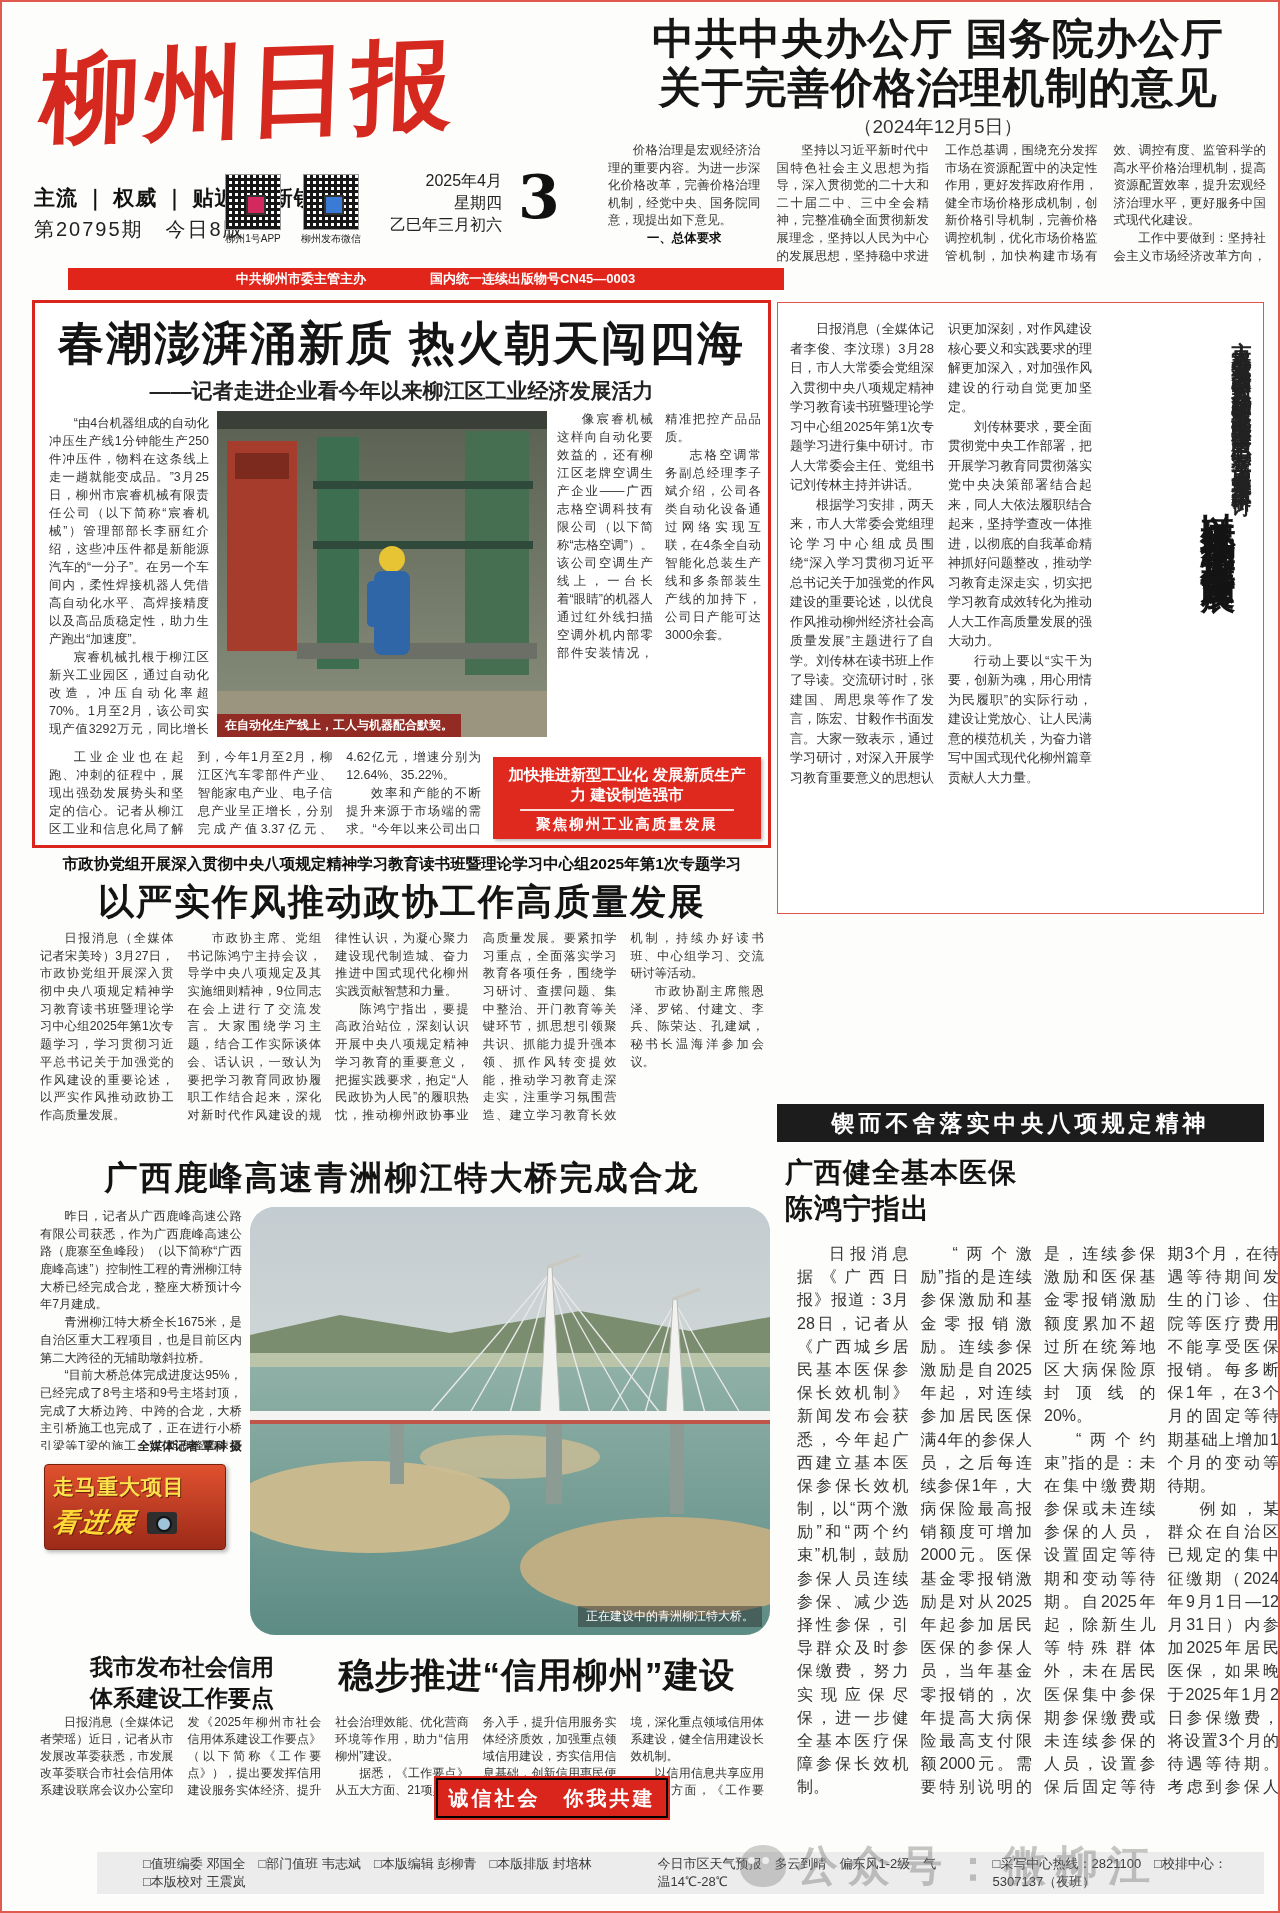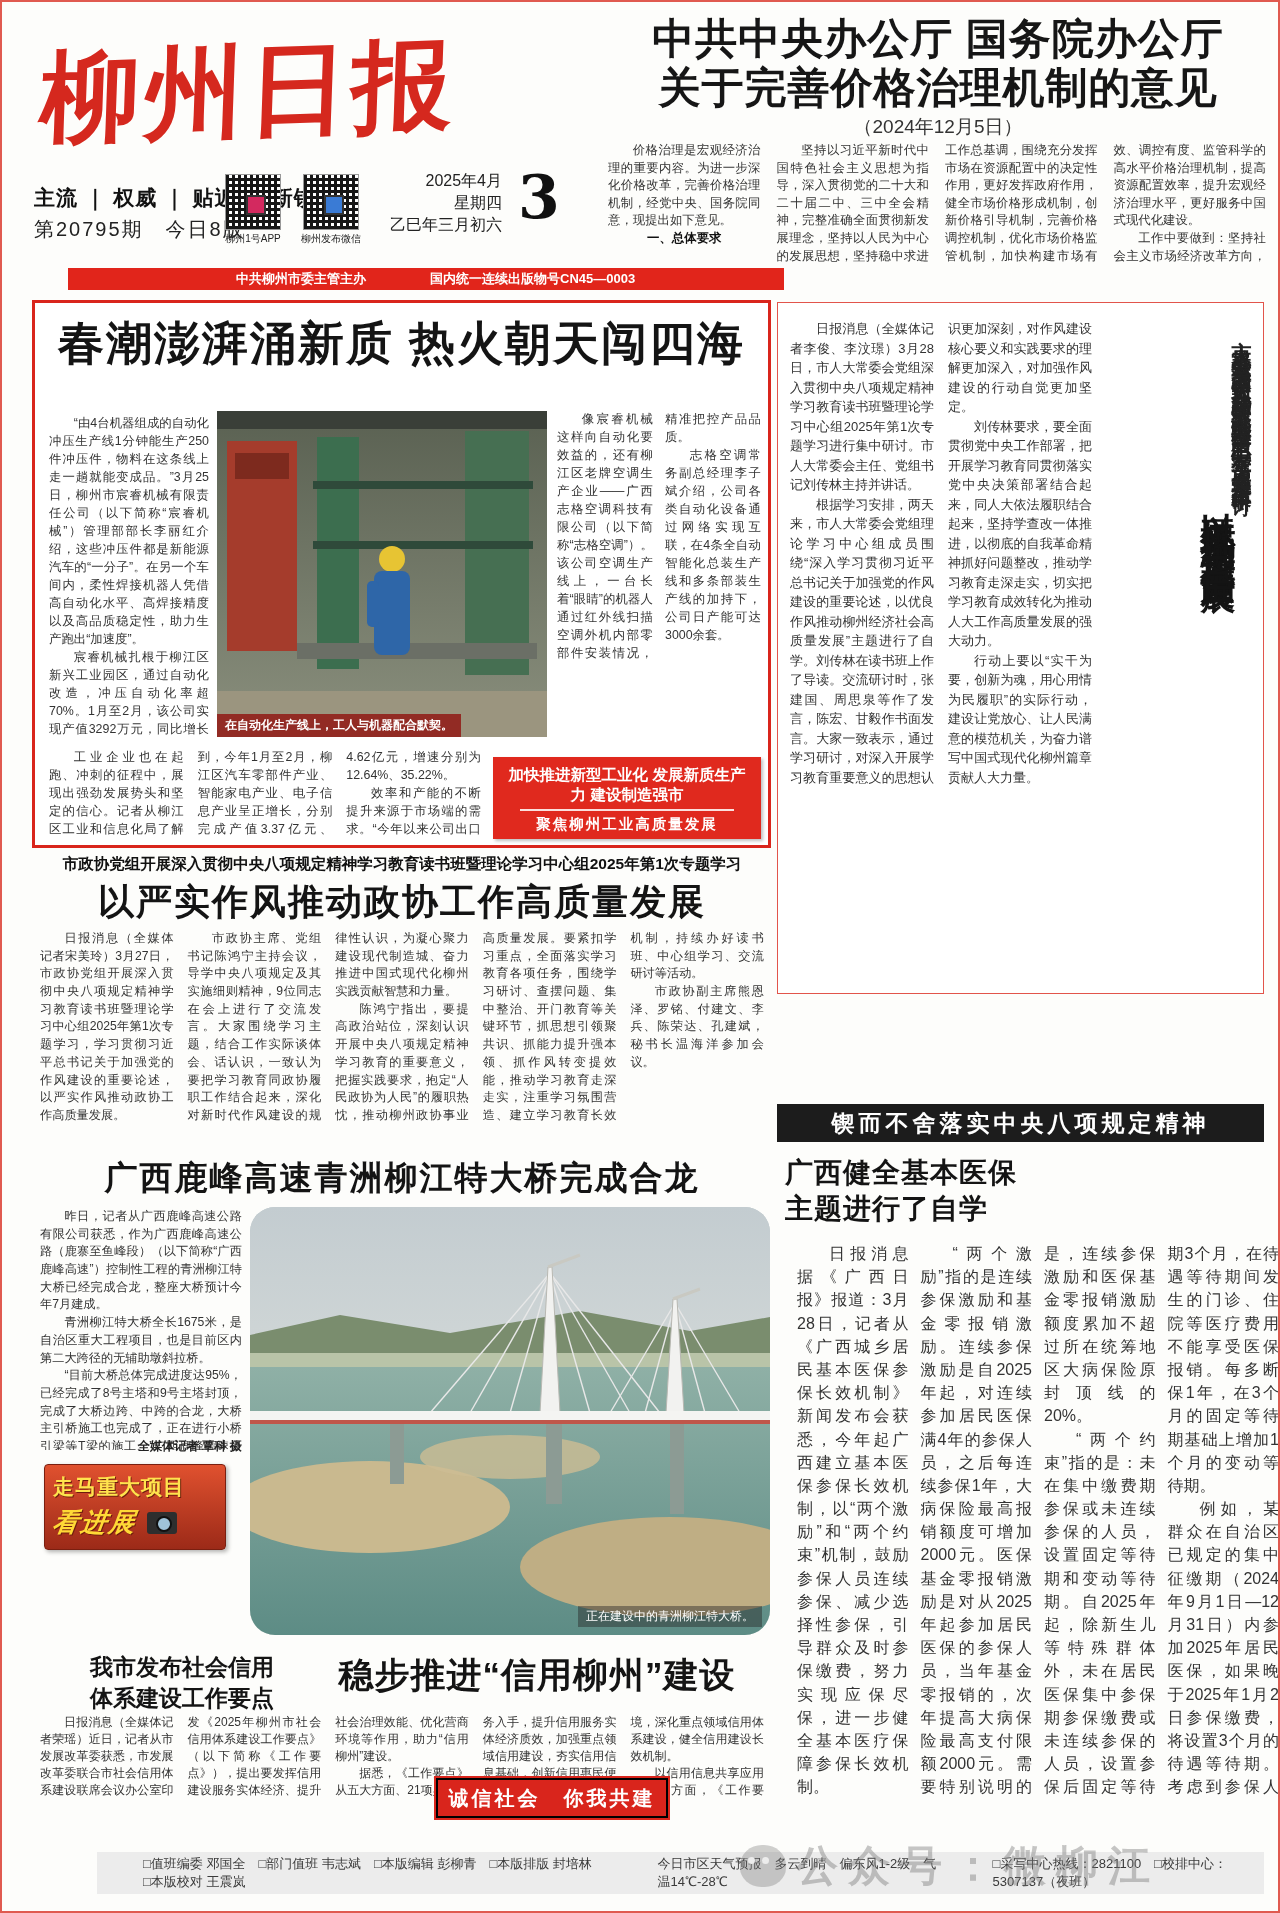--- a/index.html
+++ b/index.html
@@ -59,21 +59,21 @@
 
   
   .cppcc-kicker { position:absolute; left:30px; top:852px; width:740px; text-align:center;
       font-size:15.5px; font-weight:bold; color:#111; }
   .cppcc-headline { position:absolute; left:30px; top:876px; width:740px; text-align:center;
       font-size:36px; font-weight:900; color:#141414; letter-spacing:2px; }
   .cppcc-body { position:absolute; left:38px; top:928px; width:724px; height:212px;
       column-count:5; column-gap:14px; font-size:12.2px; line-height:1.45; text-align:justify; color:#333; overflow:hidden; }
 
   
-  .npc-article { position:absolute; left:775px; top:300px; width:487px; height:692px; border:1px solid #e2544b; background:#fff; }
+  .npc-article { position:absolute; left:775px; top:300px; width:487px; height:612px; border:1px solid #e2544b; background:#fff; }
   .npc-body { position:absolute; left:12px; top:16px; width:302px; height:756px;
       column-count:2; column-gap:14px; font-size:13px; line-height:1.5; text-align:justify; color:#333; overflow:hidden; }
   .npc-vert { position:absolute; right:8px; top:22px; height:744px; writing-mode:vertical-rl; display:flex; }
   .npc-kicker { font-size:20px; font-weight:bold; color:#222; letter-spacing:3px; line-height:1.35; }
   .npc-vheadline { font-size:35px; font-weight:900; color:#141414; letter-spacing:4px; margin-left:16px; margin-right:14px; }
 
   .slogan-banner { position:absolute; left:775px; top:1102px; width:487px; height:38px; background:#1c1c1c;
       color:#fff; font-size:23px; font-weight:900; letter-spacing:4px; display:flex; align-items:center; justify-content:center; }
 
   
@@ -161,20 +161,21 @@
   <div class="policy-date">（2024年12月5日）</div>
   <div class="policy-body pbody">
       <p>价格治理是宏观经济治理的重要内容。为进一步深化价格改革，完善价格治理机制，经党中央、国务院同意，现提出如下意见。</p>
       <p>一、总体要求</p>
       <p>坚持以习近平新时代中国特色社会主义思想为指导，深入贯彻党的二十大和二十届二中、三中全会精神，完整准确全面贯彻新发展理念，坚持以人民为中心的发展思想，坚持稳中求进工作总基调，围绕充分发挥市场在资源配置中的决定性作用，更好发挥政府作用，健全市场价格形成机制，创新价格引导机制，完善价格调控机制，优化市场价格监管机制，加快构建市场有效、调控有度、监管科学的高水平价格治理机制，提高资源配置效率，提升宏观经济治理水平，更好服务中国式现代化建设。</p>
       <p>工作中要做到：坚持社会主义市场经济改革方向，能由市场形成价格的都交给市场，促进先进优质生产要素高效顺畅流动，有效服务全国统一大市场建设。坚持系统观念，统筹国内国际两个市场两种资源，（下转二版）</p>
     </div>
 
   <div class="main-frame">
     <div class="main-headline">春潮澎湃涌新质  热火朝天闯四海</div>
+    <div class="main-subhead">——记者走进企业看今年以来柳江区工业经济发展活力</div>
     <div class="ma-col-left pbody">
         <p>“由4台机器组成的自动化冲压生产线1分钟能生产250件冲压件，物料在这条线上走一趟就能变成品。”3月25日，柳州市宸睿机械有限责任公司（以下简称“宸睿机械”）管理部部长李丽红介绍，这些冲压件都是新能源汽车的“一分子”。在另一个车间内，柔性焊接机器人凭借高自动化水平、高焊接精度以及高品质稳定性，助力生产跑出“加速度”。</p>
         <p>宸睿机械扎根于柳江区新兴工业园区，通过自动化改造，冲压自动化率超70%。1月至2月，该公司实现产值3292万元，同比增长29.56%。</p>
       </div>
 
     <div class="ma-photo">
       <svg width="330" height="326" viewBox="0 0 330 326">
         <defs>
           <linearGradient id="fbg" x1="0" y1="0" x2="0" y2="1">
             <stop offset="0" stop-color="#5a6152"></stop>
@@ -294,21 +295,21 @@
       <rect x="0" y="213" width="520" height="4" fill="#c0564a"></rect>
       <rect x="140" y="217" width="14" height="60" fill="#8c9b94"></rect>
       <rect x="296" y="217" width="16" height="80" fill="#8c9b94"></rect>
       <rect x="420" y="217" width="14" height="90" fill="#8c9b94"></rect>
     </svg>
     <div class="bridge-caption">正在建设中的青洲柳江特大桥。</div>
   </div>
 
   <div class="medical-headline">
     <div>广西健全基本医保</div>
-    <div>主题进行了自学</div>
+    <div>陈鸿宁指出</div>
   </div>
   <div class="medical-body pbody">
       <p>日报消息 据《广西日报》报道：3月28日，记者从《广西城乡居民基本医保参保长效机制》新闻发布会获悉，今年起广西建立基本医保参保长效机制，以“两个激励”和“两个约束”机制，鼓励参保人员连续参保、减少选择性参保，引导群众及时参保缴费，努力实现应保尽保，进一步健全基本医疗保障参保长效机制。</p>
       <p>“两个激励”指的是连续参保激励和基金零报销激励。连续参保激励是自2025年起，对连续参加居民医保满4年的参保人员，之后每连续参保1年，大病保险最高报销额度可增加2000元。医保基金零报销激励是对从2025年起参加居民医保的参保人员，当年基金零报销的，次年提高大病保险最高支付限额2000元。需要特别说明的是，连续参保激励和医保基金零报销激励额度累加不超过所在统筹地区大病保险原封顶线的20%。</p>
       <p>“两个约束”指的是：未在集中缴费期参保或未连续参保的人员，设置固定等待期和变动等待期。自2025年起，除新生儿等特殊群体外，未在居民医保集中参保期参保缴费或未连续参保的人员，设置参保后固定等待期3个月，在待遇等待期间发生的门诊、住院等医疗费用不能享受医保报销。每多断保1年，在3个月的固定等待期基础上增加1个月的变动等待期。</p>
       <p>例如，某群众在自治区已规定的集中征缴期（2024年9月1日—12月31日）内参加2025年居民医保，如果晚于2025年1月2日参保缴费，将设置3个月的待遇等待期。考虑到参保人的实际情况，政策允许参保人通过缴费修复变动等待期，每多缴纳1年的费用可以减少1个月的变动等待期。但连续断缴4年及以上的，修复后的变动等待期不少于6个月。同时还会降低大病保险最高报销额度，每断保1年，降低居民大病保险最高报销额度2000元，每年可报销额度降低不超过4000元。</p>
     </div>
 
   <div class="credit-sidehead">
     <div>我市发布社会信用</div>

